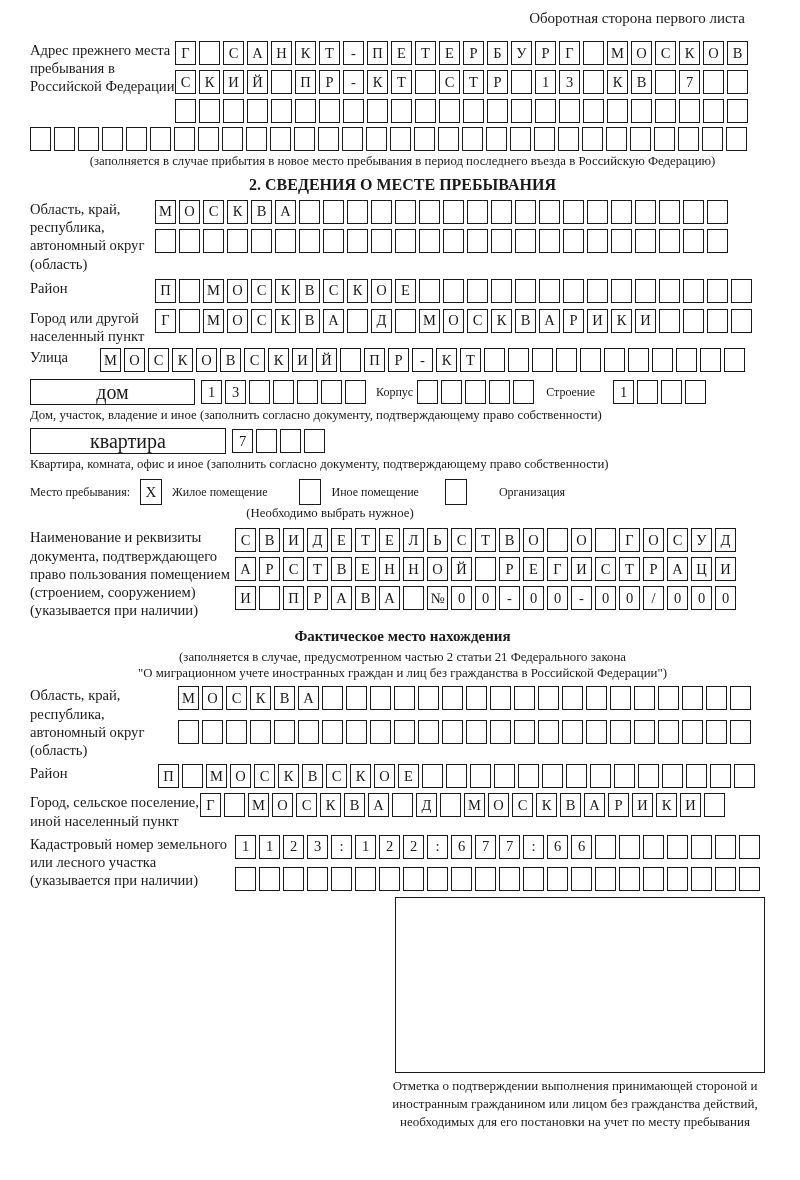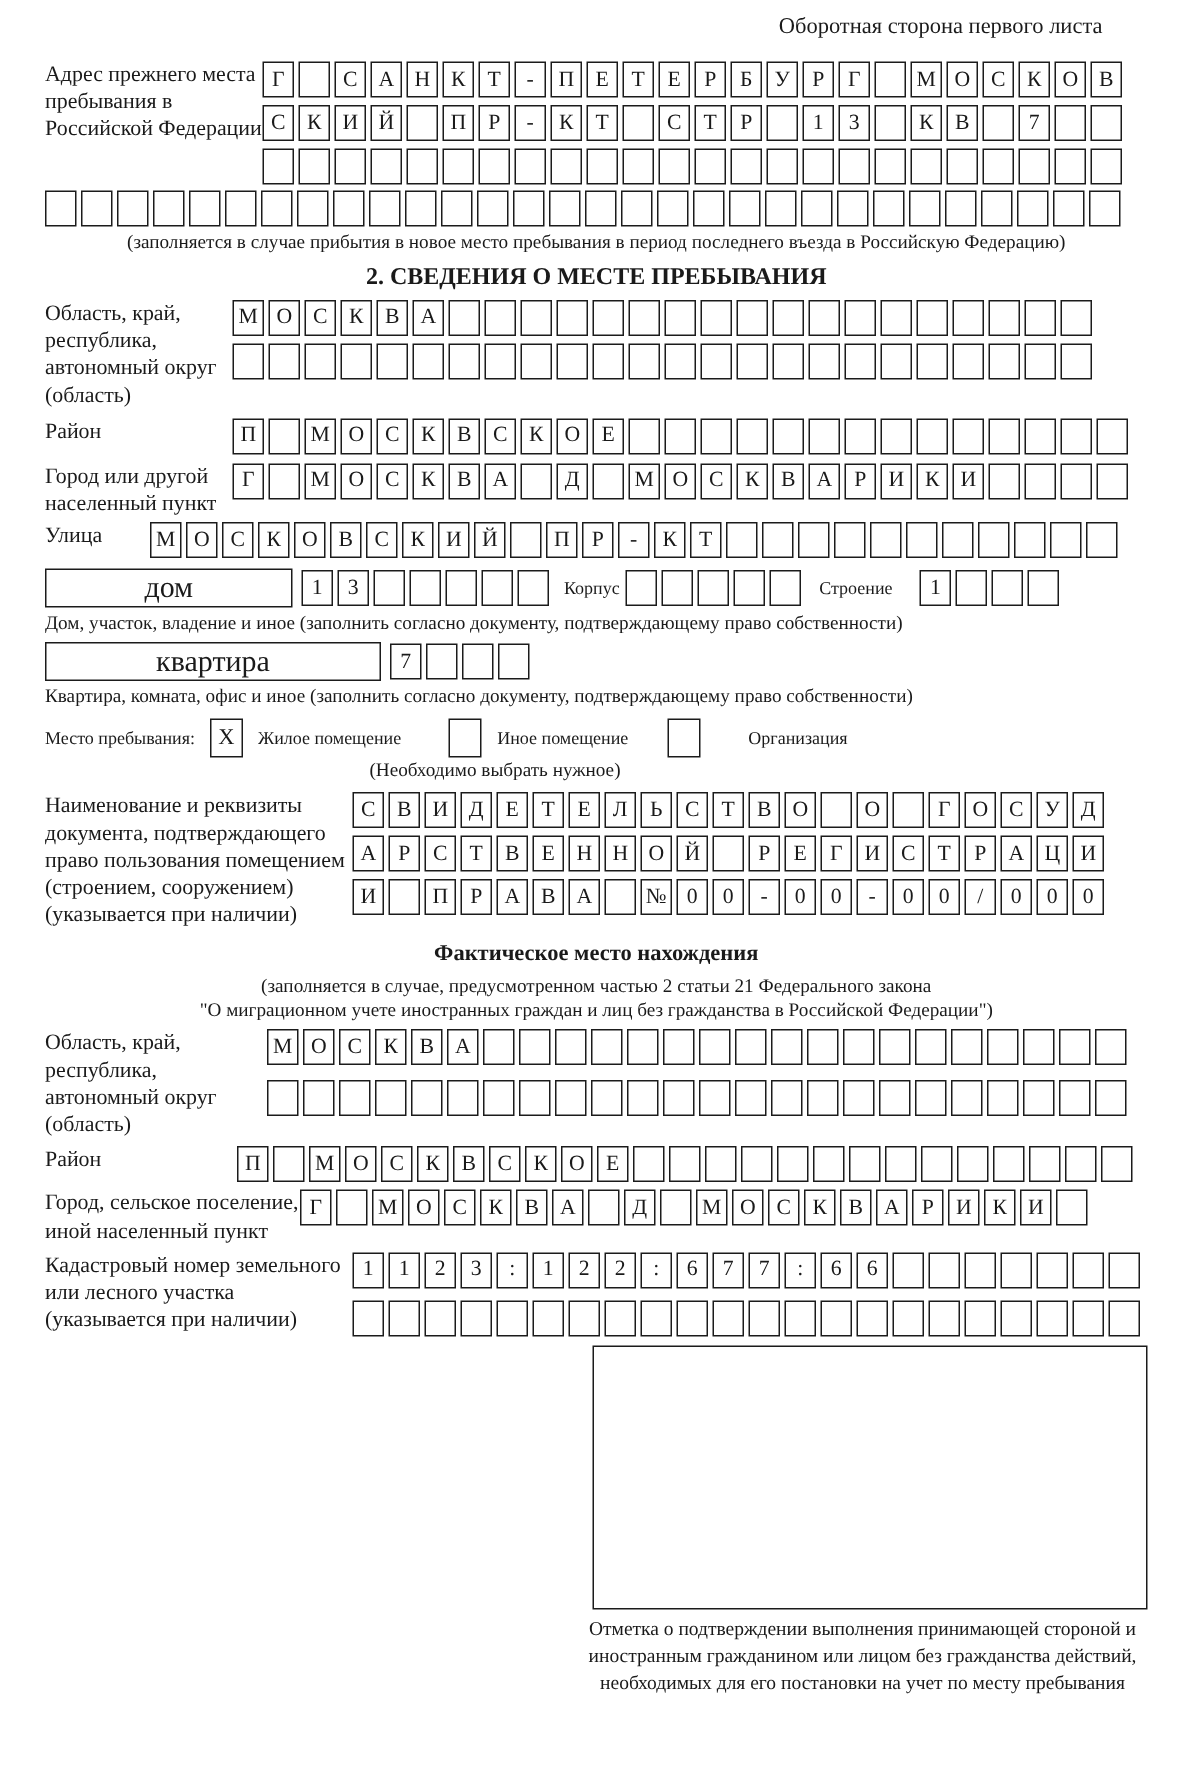--- a/index.html
+++ b/index.html
@@ -1,20 +1,20 @@
 <!DOCTYPE html>
 <html><head>
 <meta charset="utf-8">
 <style>
   html,body{margin:0;padding:0;background:#fff;}
   *{box-sizing:border-box;}
   .page{
     position:relative;width:800px;height:1180px;overflow:hidden;background:#fff;
     font-family:"Liberation Serif",serif;color:#1a1a1a;
-    padding:10px 35px 0 30px;
+    padding:10px 25px 0 30px;
   }
   .header-note{font-size:15px;text-align:right;margin-right:30px;margin-bottom:14px;}
   .row{display:flex;align-items:flex-start;}
   .label{font-size:14.6px;line-height:1.25;flex:none;}
   .cells{display:flex;gap:3px;flex:none;}
   .cell{
     flex:none;width:21px;height:24px;border:1.6px solid #1b1b1b;
     display:flex;align-items:center;justify-content:center;
     font-size:14.5px;background:#fff;
   }
@@ -337,21 +337,21 @@
     <div class="cells">
         <span class="cell">1</span>
         <span class="cell"></span>
         <span class="cell"></span>
         <span class="cell"></span>
       </div>
   </div>
   <div class="caption mt3">Дом, участок, владение и иное (заполнить согласно документу, подтверждающему право собственности)</div>
 
   <div class="row mt4" style="align-items:center;">
-    <div class="namebox" style="width:224px;">квартира</div>
+    <div class="namebox" style="width:196px;">квартира</div>
     <div class="cells" style="margin-left:6px;">
         <span class="cell">7</span>
         <span class="cell"></span>
         <span class="cell"></span>
         <span class="cell"></span>
       </div>
   </div>
   <div class="caption mt3">Квартира, комната, офис и иное (заполнить согласно документу, подтверждающему право собственности)</div>
 
   <div class="stay-row mt6">

